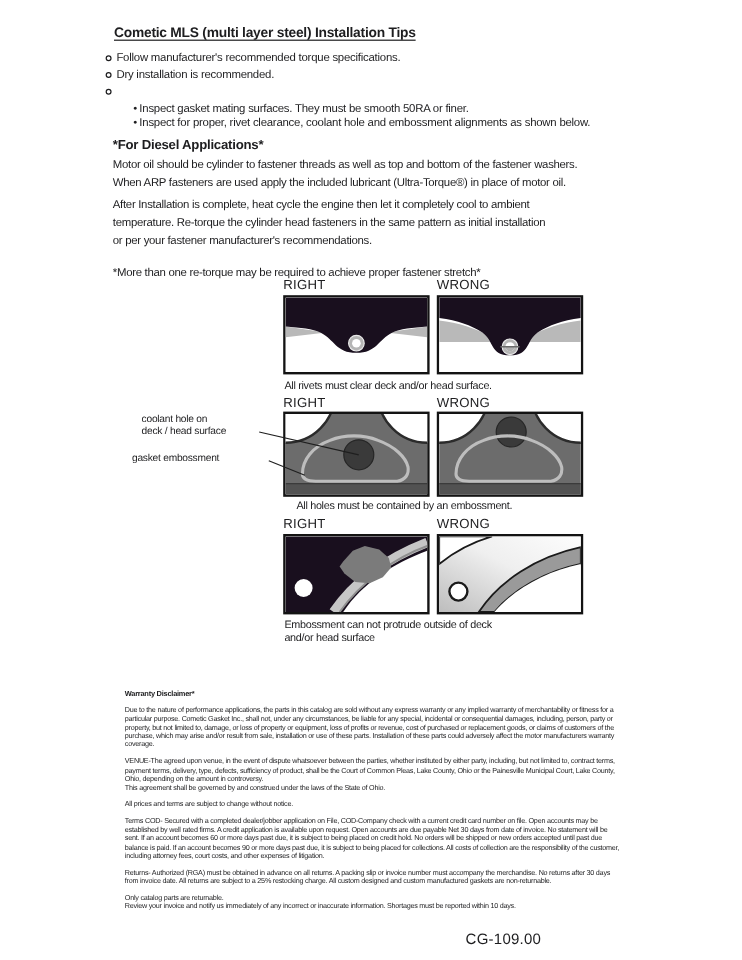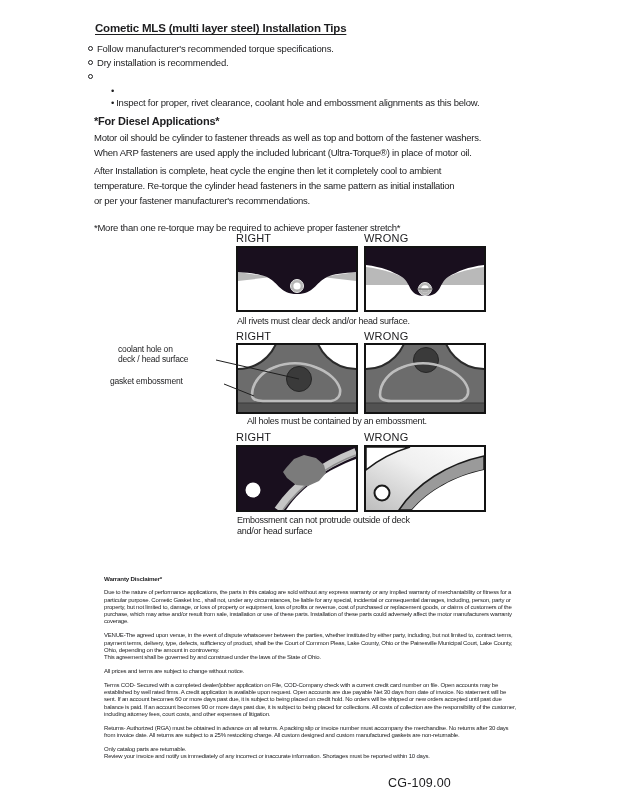--- a/index.html
+++ b/index.html
@@ -59,24 +59,25 @@
     </div>
     <div class="b-row">
       <span class="o-marker"></span>
       <span>Dry installation is recommended.</span>
     </div>
     <div class="b-row">
       <span class="o-marker"></span>
     </div>
     <div class="b-row sub">
       <span class="dot-marker">•</span>
+      <span>Inspect gasket mating surfaces.  They must be smooth 50RA or finer.</span>
     </div>
     <div class="b-row sub">
       <span class="dot-marker">•</span>
-      <span>Inspect for proper, rivet clearance, coolant hole and embossment alignments as this below.</span>
+      <span>Inspect for proper, rivet clearance, coolant hole and embossment alignments as shown below.</span>
     </div>
   </div>
 
   <h2 class="diesel-h">*For Diesel Applications*</h2>
   <div class="para" id="para1">
     <div>Motor oil should be cylinder to fastener threads as well as top and bottom of the fastener washers.</div>
     <div>When ARP fasteners are used apply the included lubricant (Ultra-Torque®) in place of motor oil.</div>
   </div>
   <div class="para" id="para2">
     <div>After Installation is complete, heat cycle the engine then let it completely cool to ambient</div>

